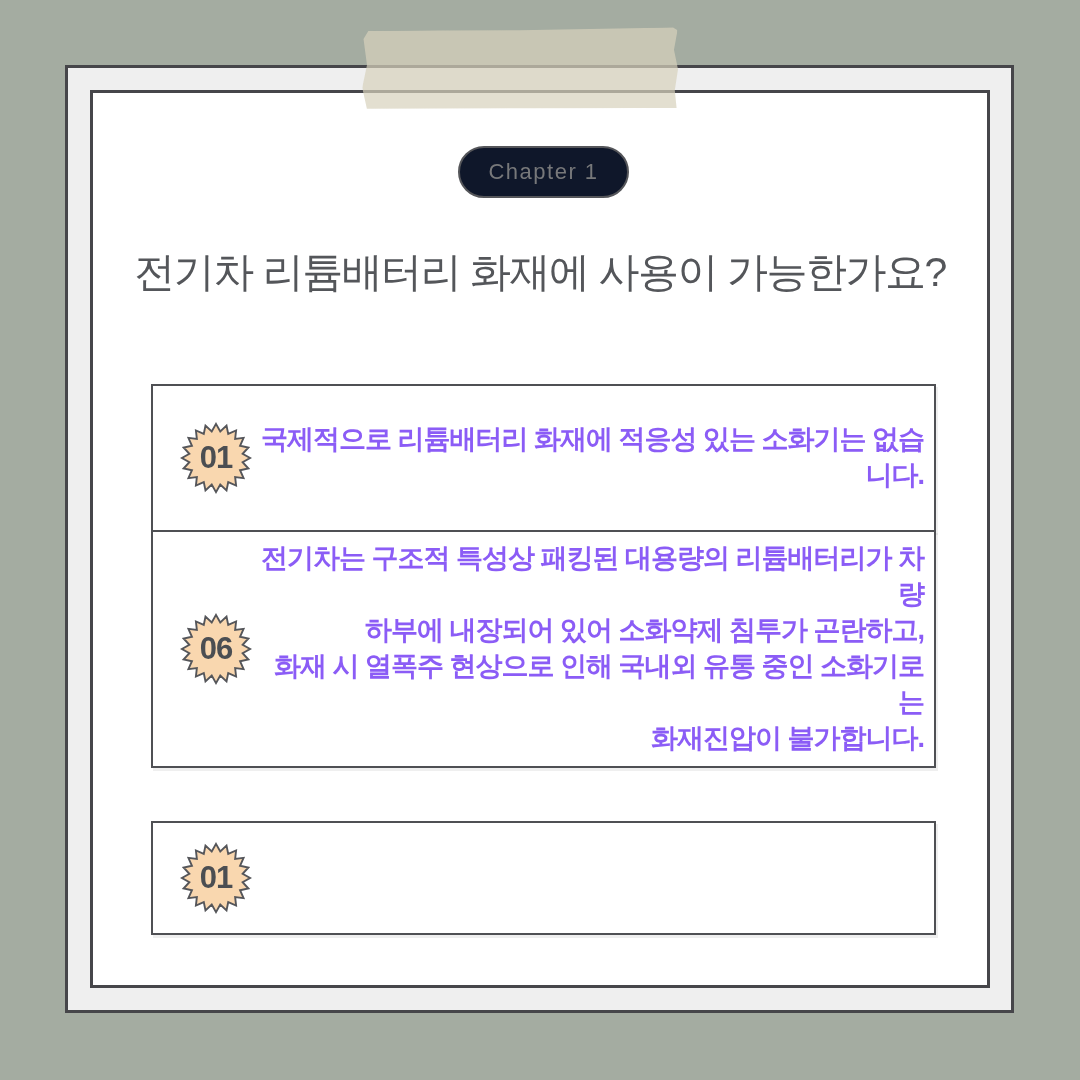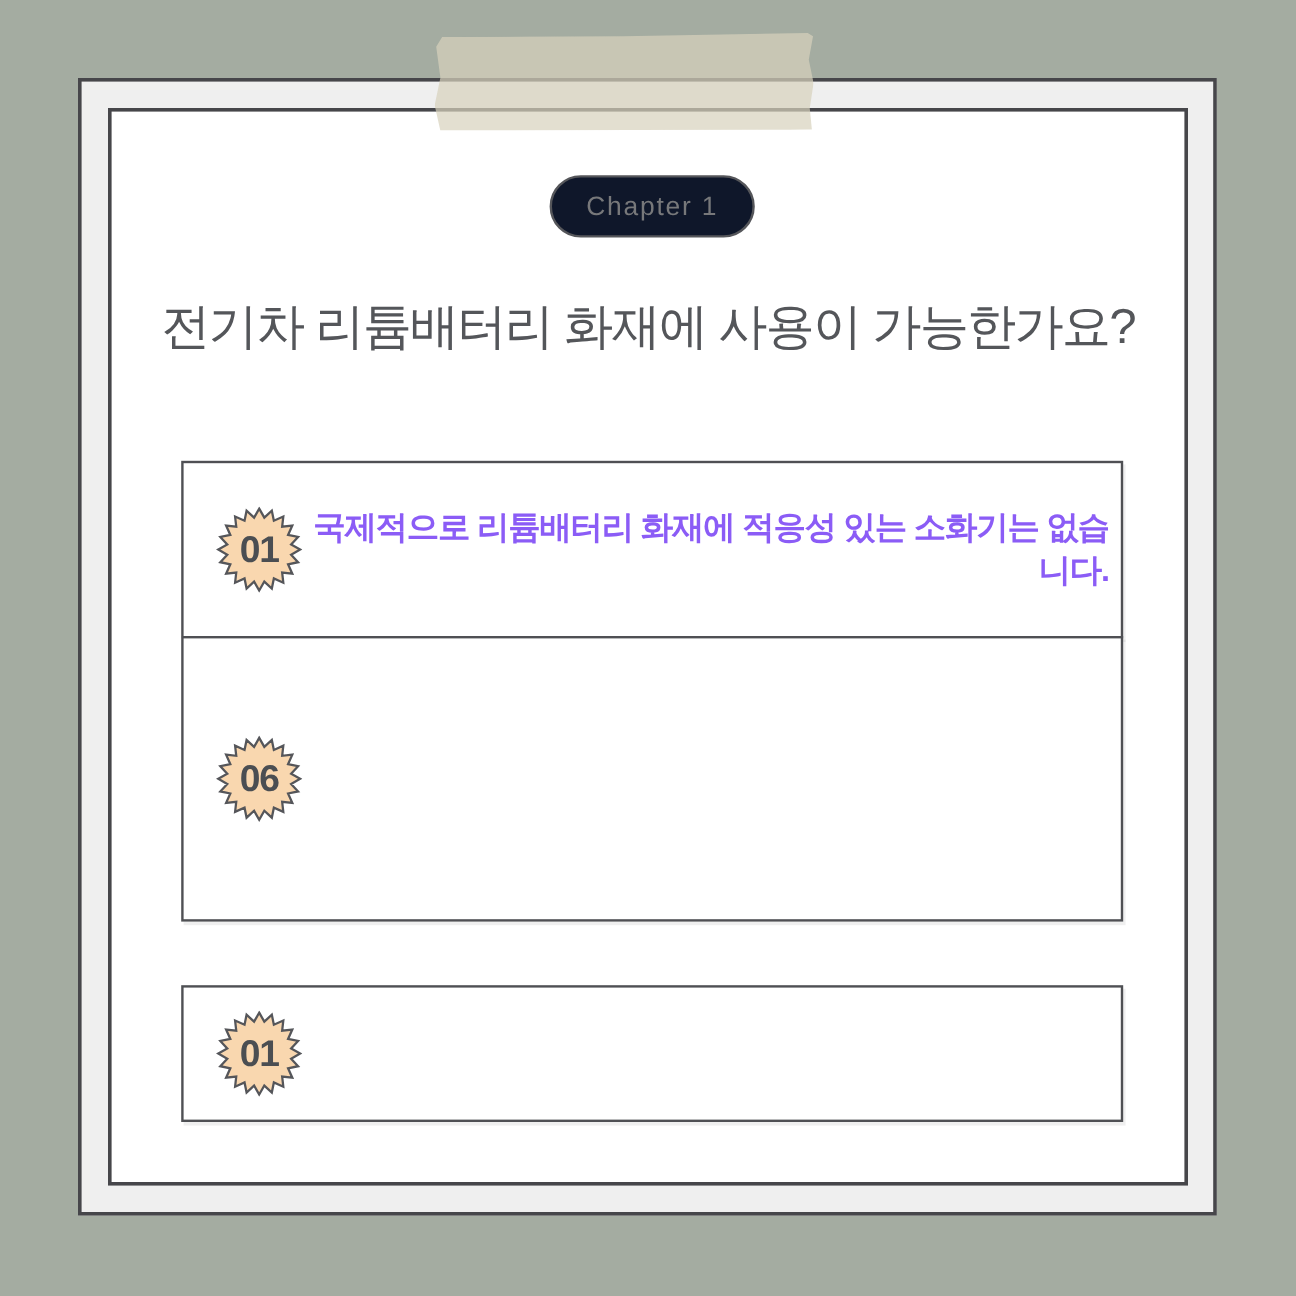--- a/index.html
+++ b/index.html
@@ -134,20 +134,24 @@
         <p class="box-text">국제적으로 리튬배터리 화재에 적응성 있는 소화기는 없습니다.</p>
       </section>
 
       <section class="info-box box-2">
         <div class="badge">
           <svg viewBox="0 0 76 76">
             <polygon class="star-poly" fill="#F9D7AF" stroke="#55565A" stroke-width="2" stroke-linejoin="miter" points="38.0,2.0 42.5,9.9 49.1,3.8 50.9,12.6 59.2,8.9 58.2,17.8 67.1,16.8 63.4,25.1 72.2,26.9 66.1,33.5 74.0,38.0 66.1,42.5 72.2,49.1 63.4,50.9 67.1,59.2 58.2,58.2 59.2,67.1 50.9,63.4 49.1,72.2 42.5,66.1 38.0,74.0 33.5,66.1 26.9,72.2 25.1,63.4 16.8,67.1 17.8,58.2 8.9,59.2 12.6,50.9 3.8,49.1 9.9,42.5 2.0,38.0 9.9,33.5 3.8,26.9 12.6,25.1 8.9,16.8 17.8,17.8 16.8,8.9 25.1,12.6 26.9,3.8 33.5,9.9"></polygon>
           </svg>
           <span class="badge-num">06</span>
         </div>
+        <p class="box-text">전기차는 구조적 특성상 패킹된 대용량의 리튬배터리가 차량
+하부에 내장되어 있어 소화약제 침투가 곤란하고,
+화재 시 열폭주 현상으로 인해 국내외 유통 중인 소화기로는
+화재진압이 불가합니다.</p>
       </section>
 
       <section class="info-box box-3">
         <div class="badge">
           <svg viewBox="0 0 76 76">
             <polygon class="star-poly" fill="#F9D7AF" stroke="#55565A" stroke-width="2" stroke-linejoin="miter" points="38.0,2.0 42.5,9.9 49.1,3.8 50.9,12.6 59.2,8.9 58.2,17.8 67.1,16.8 63.4,25.1 72.2,26.9 66.1,33.5 74.0,38.0 66.1,42.5 72.2,49.1 63.4,50.9 67.1,59.2 58.2,58.2 59.2,67.1 50.9,63.4 49.1,72.2 42.5,66.1 38.0,74.0 33.5,66.1 26.9,72.2 25.1,63.4 16.8,67.1 17.8,58.2 8.9,59.2 12.6,50.9 3.8,49.1 9.9,42.5 2.0,38.0 9.9,33.5 3.8,26.9 12.6,25.1 8.9,16.8 17.8,17.8 16.8,8.9 25.1,12.6 26.9,3.8 33.5,9.9"></polygon>
           </svg>
           <span class="badge-num">01</span>
         </div>
       </section>

